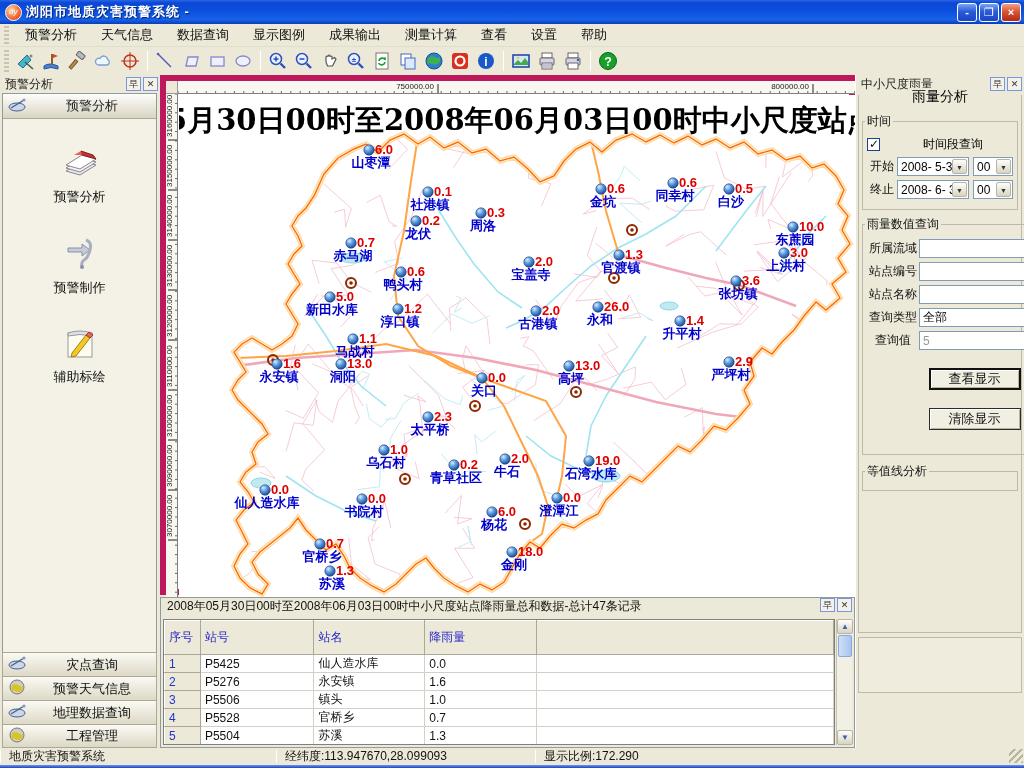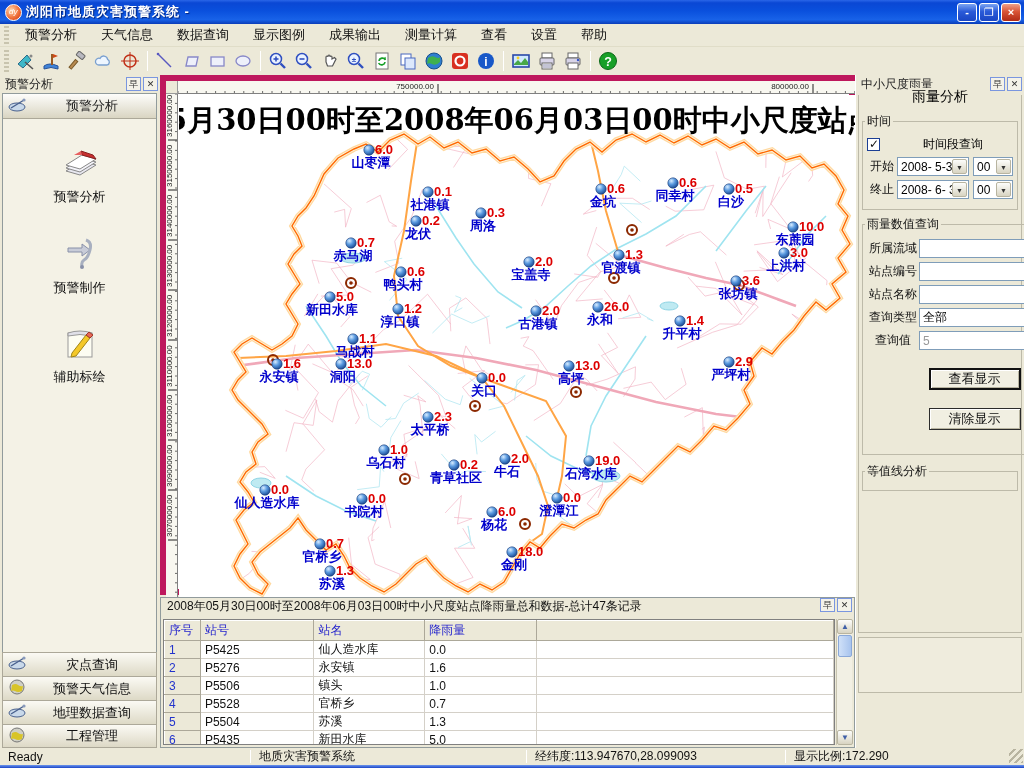--- a/index.html
+++ b/index.html
@@ -56,21 +56,21 @@
   #ruler-corner { position:absolute; left:0; top:0; width:12px; height:13px; background:#ece9d8; border-right:1px solid #999; border-bottom:1px solid #999; }
   #map-canvas { position:absolute; left:13px; top:14px; width:680px; height:504px; background:#fff; overflow:hidden; }
   #map-title { position:absolute; left:-12px; top:6px; width:720px; font-family:"DejaVu Serif","Liberation Serif",serif;
     font-weight:bold; font-size:29px; color:#000; white-space:nowrap; letter-spacing:0px; }
 
   
   #bottom-panel { left:160px; top:597px; width:695px; height:151px; background:#ece9d8; border:1px solid #919b9c; }
   #bp-title { height:19px; display:flex; align-items:flex-start; padding:0 2px 0 6px; font-size:12px; color:#111; }
   #bp-table-wrap { position:absolute; left:2px; top:21px; width:672px; height:126px; background:#fff; border:1px solid #808080; overflow:hidden; }
   table#data-table { border-collapse:collapse; table-layout:fixed; font-size:12px; }
-  #data-table th { background:#ece9d8; color:#2222cc; font-weight:normal; text-align:left; padding:1px 4px;
+  #data-table th { background:#ece9d8; color:#2222cc; font-weight:normal; text-align:left; padding:8px 4px;
     border:1px solid #fff; border-right-color:#aca899; border-bottom-color:#aca899; height:16px; }
   #data-table td { border:1px solid #d4d0c8; padding:0 4px; height:15px; color:#111; background:#fff; white-space:nowrap; overflow:hidden; }
   #data-table td.rownum { background:#ece9d8; color:#2233cc; border:1px solid #fff; border-right-color:#aca899; border-bottom-color:#aca899; }
   #bp-scroll { position:absolute; right:2px; top:21px; width:16px; height:126px; background:#f2f0e4; border-left:1px solid #c8c4b0; }
   .sc-btn { width:16px; height:15px; background:linear-gradient(180deg,#fdfdfb,#d8d4c2); border:1px solid #b8b4a0; border-radius:2px;
     font-size:8px; color:#4060a8; text-align:center; line-height:13px; }
   .sc-btn.down { position:absolute; bottom:0; }
   #sc-thumb { position:absolute; top:16px; width:14px; left:1px; height:22px; border-radius:2px;
     background:linear-gradient(90deg,#cfe0f8,#a8c4ee); border:1px solid #8aa8d8; }
 
@@ -1039,21 +1039,20 @@
     </fieldset>
 
     <fieldset class="grp" style="margin-top:8px; padding-bottom:8px;">
       <legend>等值线分析</legend>
     </fieldset>
   </div>
   <div style="position:absolute; left:2px; top:562px; width:164px; height:56px; border:1px solid #bdbaa9; background:#efecdd;"></div>
 </div>
 
 <div id="statusbar" class="abs">
-  <span class="st-seg" id="st-ready">Ready</span>
   <span class="st-sep"></span>
   <span class="st-seg" id="st-sys">地质灾害预警系统</span>
   <span class="st-sep"></span>
   <span class="st-seg" id="st-coord">经纬度:113.947670,28.099093</span>
   <span class="st-sep"></span>
   <span class="st-seg">显示比例:172.290</span>
 </div>
 <div id="bottom-strip" class="abs"></div>
 <div id="resize-grip"></div>
 

